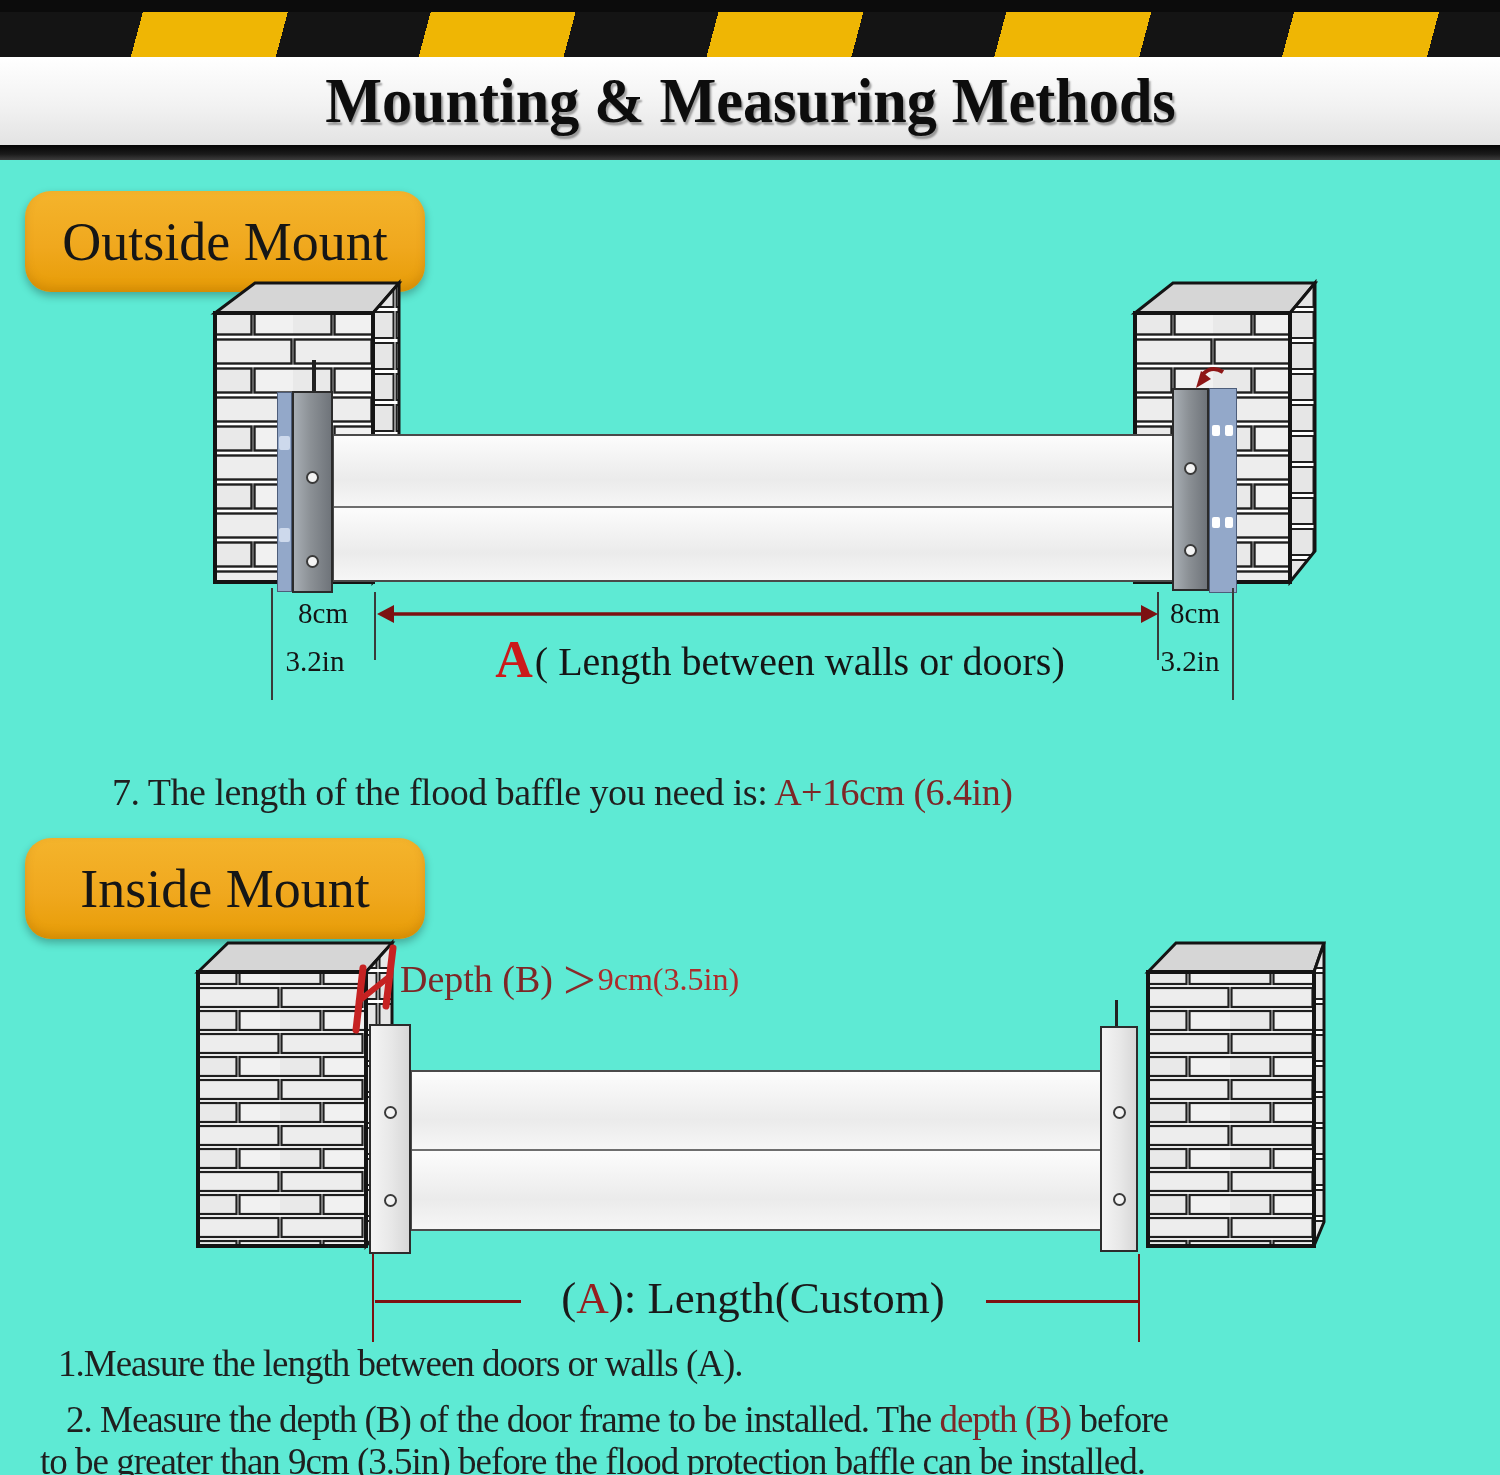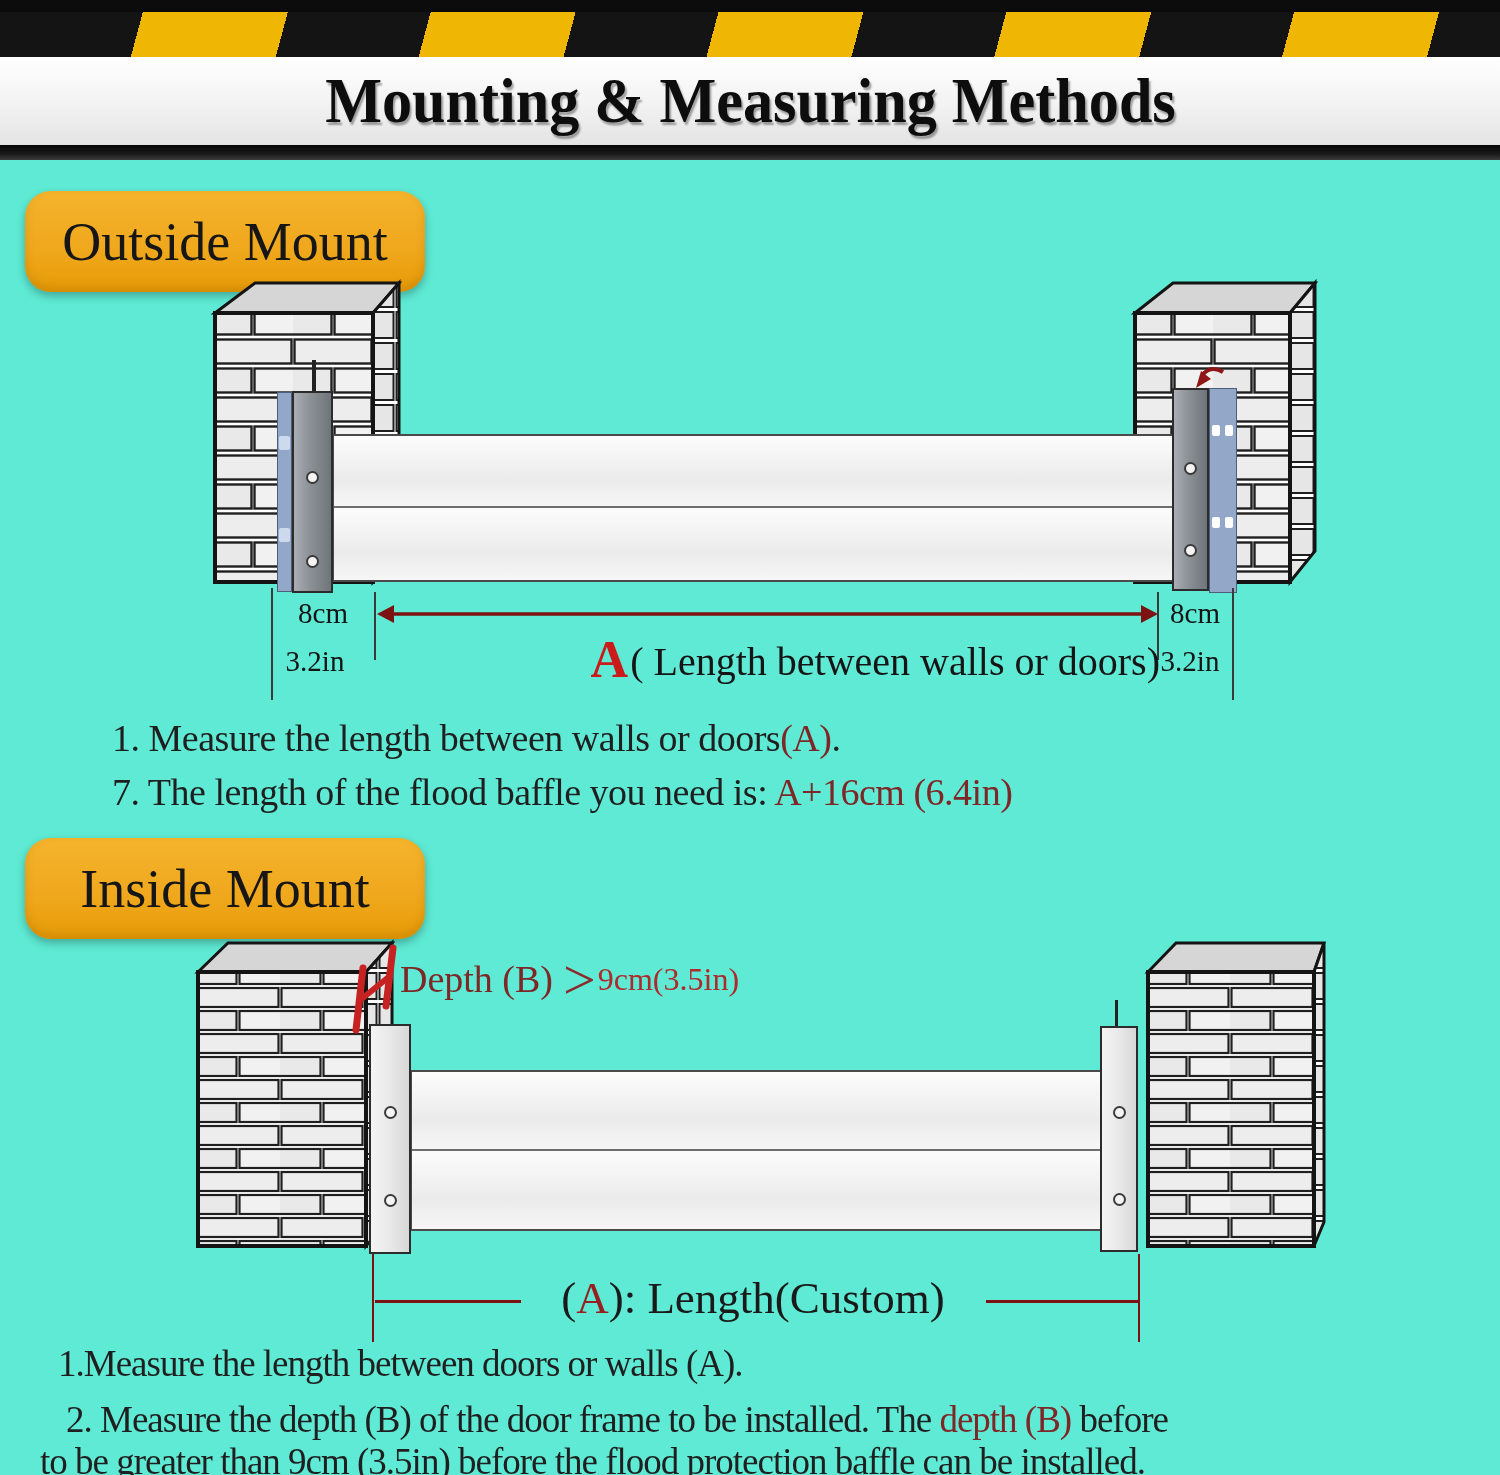--- a/index.html
+++ b/index.html
@@ -56,21 +56,21 @@
   .screw { position:absolute; width:13px; height:13px; border-radius:50%;
     background:#f4f4f4; border:2px solid #3a3a3a; }
   .sealsq { width:11px; height:14px; background:#cdd9ec; border-radius:2px; z-index:4; }
   .sealdot { width:8px; height:11px; background:#ffffff; border-radius:2px; z-index:4; }
   .anchor-line { width:4px; background:#222; z-index:3; }
 
   
   .tick { width:2px; background:#3a3a3a; z-index:4; }
   .dimred { background:var(--arrow-red,#7C1212); z-index:4; }
   .dim-text { font-size:29px; color:#141414; text-align:center; white-space:nowrap; z-index:5; }
-  .span-label { font-size:40px; color:#151515; text-align:right; white-space:nowrap; z-index:5; }
+  .span-label { font-size:40px; color:#151515; text-align:center; white-space:nowrap; z-index:5; }
   .span-label .big-a { font-size:52px; font-weight:700; color:var(--bright-red,#CB1A1A);
     margin-right:2px; vertical-align:-2px; }
   .depth-row { display:flex; align-items:center; white-space:nowrap; z-index:5; }
   .depth-row .lbl { font-size:38px; color:var(--maroon,#7E2727); margin-right:10px; }
   .depth-row .gt  { font-size:58px; font-weight:300; color:#8a2a2a; margin-right:2px; }
   .depth-row .val { font-size:32px; color:var(--depth-red,#AE2B2B); }
   .len-label { font-size:45px; color:#1a1a1a; text-align:center; white-space:nowrap; z-index:5; }
   .len-label .a { color:#952020; }
 
   
@@ -165,23 +165,20 @@
 
   <div class="abs dim-text" style="left:272px; top:597px; width:102px;">8cm</div>
   <div class="abs dim-text" style="left:256px; top:645px; width:118px;">3.2in</div>
   <div class="abs dim-text" style="left:1155px; top:597px; width:80px;">8cm</div>
   <div class="abs dim-text" style="left:1144px; top:645px; width:92px;">3.2in</div>
 
   <div class="abs span-label" style="left:400px; top:630px; width:760px;">
     <span class="big-a">A</span><span>( Length between walls or doors)</span>
   </div>
 
-  <p class="abs step" style="left:112px; top:716px;">
-    <span>1. Measure the length between walls or doors</span><span class="hl">(A)</span><span>.</span>
-  </p>
   <p class="abs step" style="left:112px; top:770px;">
     <span>7. The length of the flood baffle you need is: </span><span class="hl">A+16cm (6.4in)</span>
   </p>
 
   <div class="abs badge badge2">Inside Mount</div>
 
   <svg class="abs" style="left:196px; top:940px;" width="198" height="308" viewBox="0 0 198 308">
     <polygon points="2,32 32,3 196,3 170,32" fill="#d6d6d6" stroke="#141414" stroke-width="3"></polygon>
     <polygon points="170,32 196,3 196,276 170,306" fill="url(#sideTile)" stroke="#141414" stroke-width="3"></polygon>
     <rect x="2" y="32" width="168" height="274" fill="url(#bricksB)" stroke="#141414" stroke-width="4"></rect>

